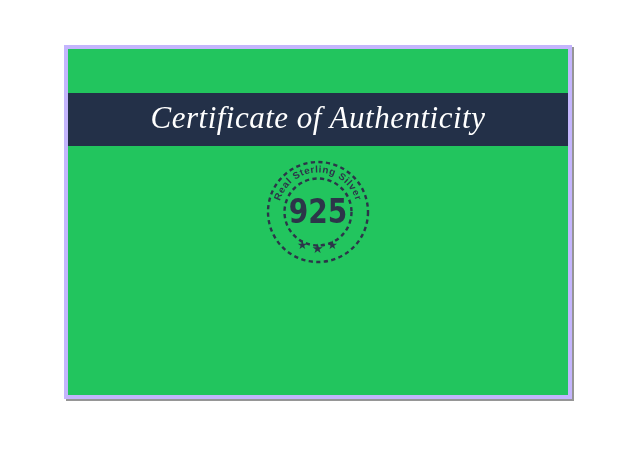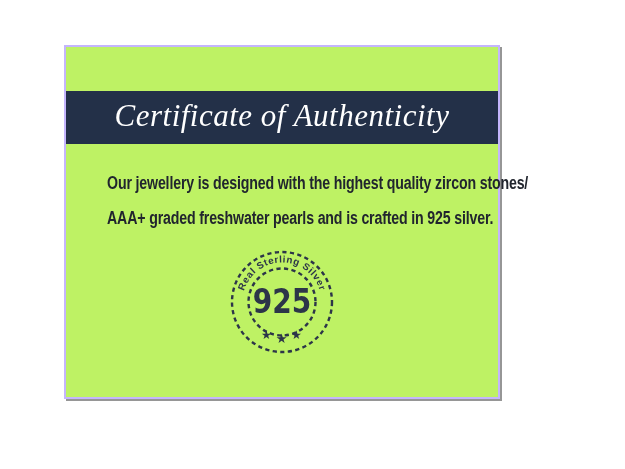--- a/index.html
+++ b/index.html
@@ -12,25 +12,25 @@
     position: relative;
     width: 625px;
     height: 469px;
     background: #ffffff;
     overflow: hidden;
   }
   .card {
     position: absolute;
     left: 64px;
     top: 45px;
-    width: 436px;
+    width: 508px;
     height: 354px;
     box-sizing: border-box;
-    background: #bef264;
-    border: 2px solid #c4b5fd;
+    background: #22c55e;
+    border: 4px solid #c4b5fd;
     box-shadow: 2px 2px 0 #969696;
   }
   .banner {
     margin-top: 44px;
     height: 53px;
     background: #233048;
     display: flex;
     align-items: center;
     justify-content: center;
   }
@@ -94,24 +94,20 @@
 </head>
 <body>
 
 <div class="stage">
   <div class="card">
 
     <div class="banner">
       <span class="title">Certificate of Authenticity</span>
     </div>
 
-    <div class="body-lines">
-      <p>Our jewellery is designed with the highest quality zircon stones/</p>
-      <p>AAA+ graded freshwater pearls and is crafted in 925 silver.</p>
-    </div>
 
     <div class="seal-wrap">
       <svg width="120" height="120" viewBox="0 0 120 120" xmlns="http://www.w3.org/2000/svg" xmlns:xlink="http://www.w3.org/1999/xlink">
         <defs>
           <path id="sealArc" d="M 21.1 53.1 A 39.5 39.5 0 0 1 98.9 53.1" fill="none"></path>
         </defs>
         <circle class="seal-circle" cx="60" cy="60" r="50"></circle>
         <circle class="seal-circle" cx="60" cy="60" r="33.5"></circle>
         <text class="seal-arc-text" text-anchor="middle">
           <textPath href="#sealArc" xlink:href="#sealArc" startOffset="50%" textLength="102" lengthAdjust="spacingAndGlyphs">Real Sterling Silver</textPath>

